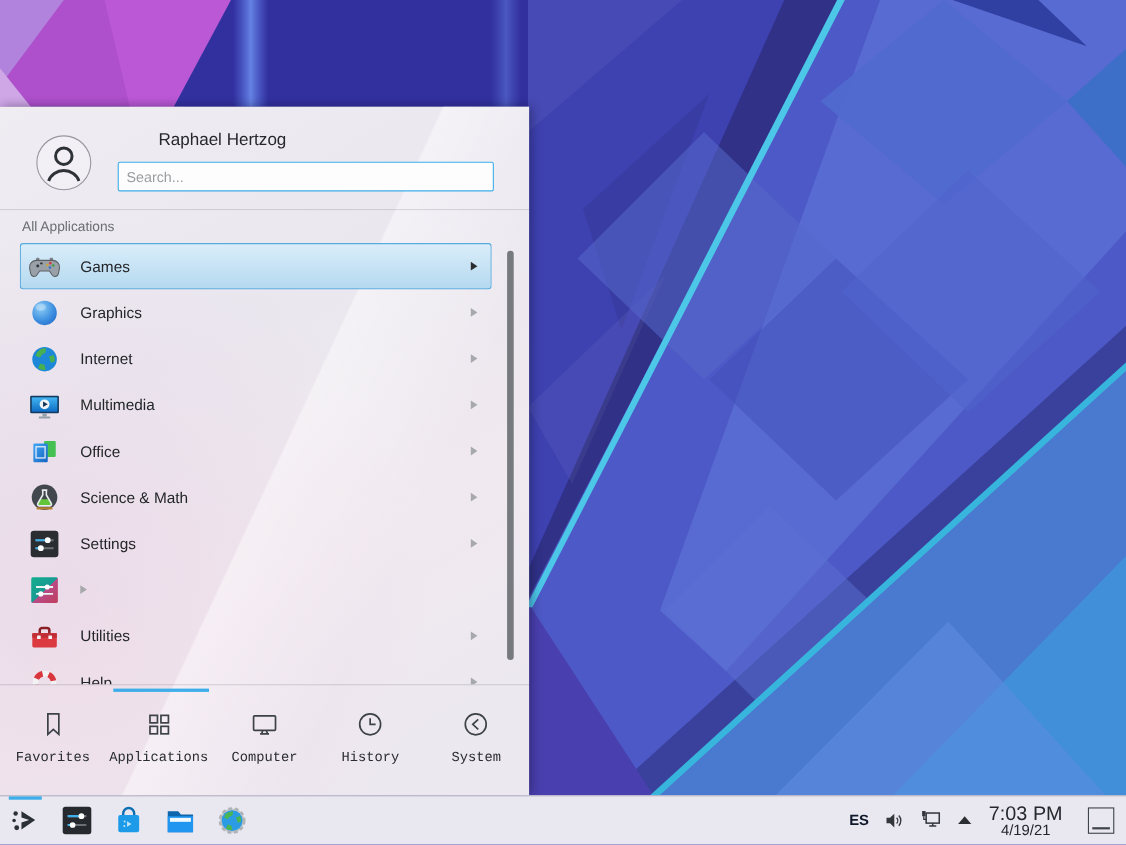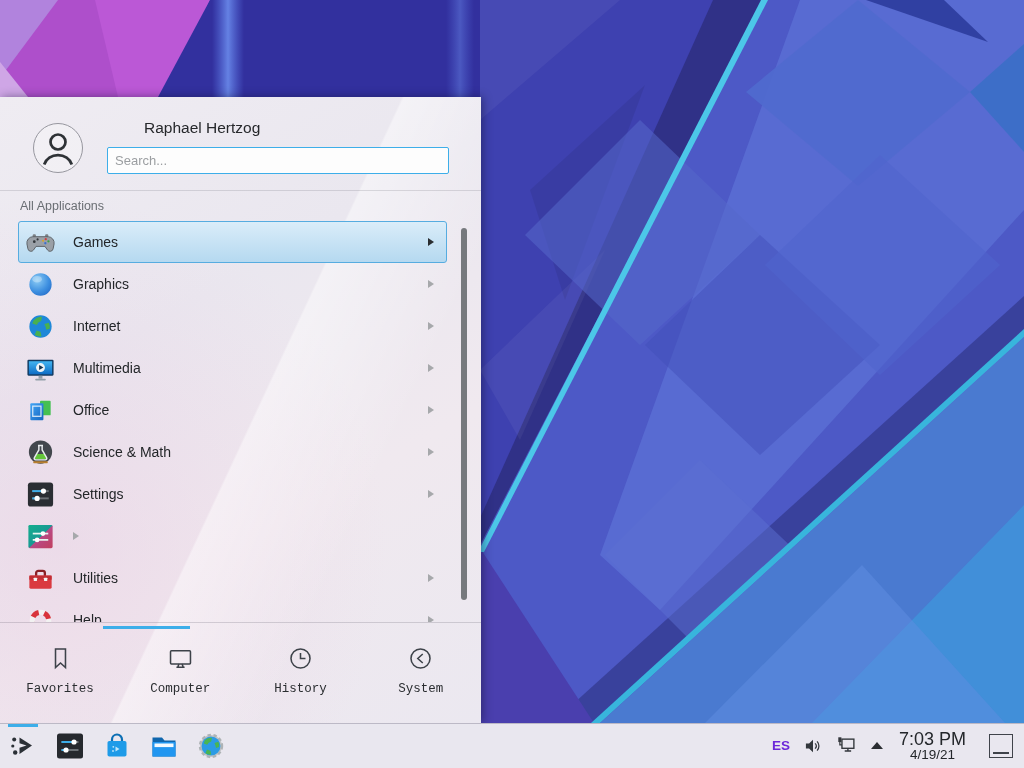--- a/index.html
+++ b/index.html
@@ -54,21 +54,21 @@
 
   
   .taskbar { position:absolute; left:0; bottom:0; width:1024px; height:45px; background:#e9e7ef;
              border-top:1px solid #bcb9c6; display:flex; align-items:center; padding:0 11px 0 7px; }
   .task-apps { display:flex; gap:15px; align-items:center; }
   .task-app { width:32px; height:32px; }
   .task-app svg { width:32px; height:32px; display:block; }
   .active-line { position:absolute; left:8px; top:0; width:30px; height:3px; background:#3daee9; }
 
   .tray { margin-left:auto; display:flex; align-items:center; gap:13px; }
-  .kbd-layout { font-weight:bold; font-size:13.5px; color:#6d28d9; }
+  .kbd-layout { font-weight:bold; font-size:13.5px; color:#0f172a; }
   .tray-icon svg { display:block; }
   .caret-up { width:0; height:0; border-left:6.5px solid transparent; border-right:6.5px solid transparent;
               border-bottom:7px solid #2b2e32; }
   .clock { text-align:center; line-height:1.03; color:#24272b; margin-left:3px; }
   .clock-time { font-size:18px; }
   .clock-date { font-size:13.5px; }
   .show-desktop { width:24px; height:24px; border:1.5px solid #3f434a; margin-left:10px; position:relative; background:transparent; }
   .show-desktop::after { content:""; position:absolute; left:3px; right:3px; bottom:3px; border-bottom:2px solid #3f434a; }
 </style>
 </head>
@@ -311,20 +311,31 @@
   <div class="menu-footer">
     <div class="tab-indicator"></div>
     <div class="tabs">
       <div class="tab">
         <span class="tab-icon">
           <svg viewBox="0 0 32 32" fill="none" stroke="#3d4249" stroke-width="1.7">
             <path d="M10.5 5.5h11V26l-5.5-5-5.5 5z"></path>
           </svg>
         </span>
         <span class="tab-label">Favorites</span>
+      </div>
+      <div class="tab">
+        <span class="tab-icon">
+          <svg viewBox="0 0 32 32" fill="none" stroke="#3d4249" stroke-width="1.7">
+            <rect x="7" y="7" width="7.5" height="7.5"></rect>
+              <rect x="18" y="7" width="7.5" height="7.5"></rect>
+            <rect x="7" y="18" width="7.5" height="7.5"></rect>
+              <rect x="18" y="18" width="7.5" height="7.5"></rect>
+          </svg>
+        </span>
+        <span class="tab-label">Applications</span>
       </div>
       <div class="tab">
         <span class="tab-icon">
           <svg viewBox="0 0 32 32" fill="none" stroke="#3d4249" stroke-width="1.7">
             <rect x="5" y="7.5" width="22" height="14.5" rx="1"></rect>
             <path d="M14.2 22l-1 3.2M17.8 22l1 3.2M11.5 25.6h9"></path>
           </svg>
         </span>
         <span class="tab-label">Computer</span>
       </div>

